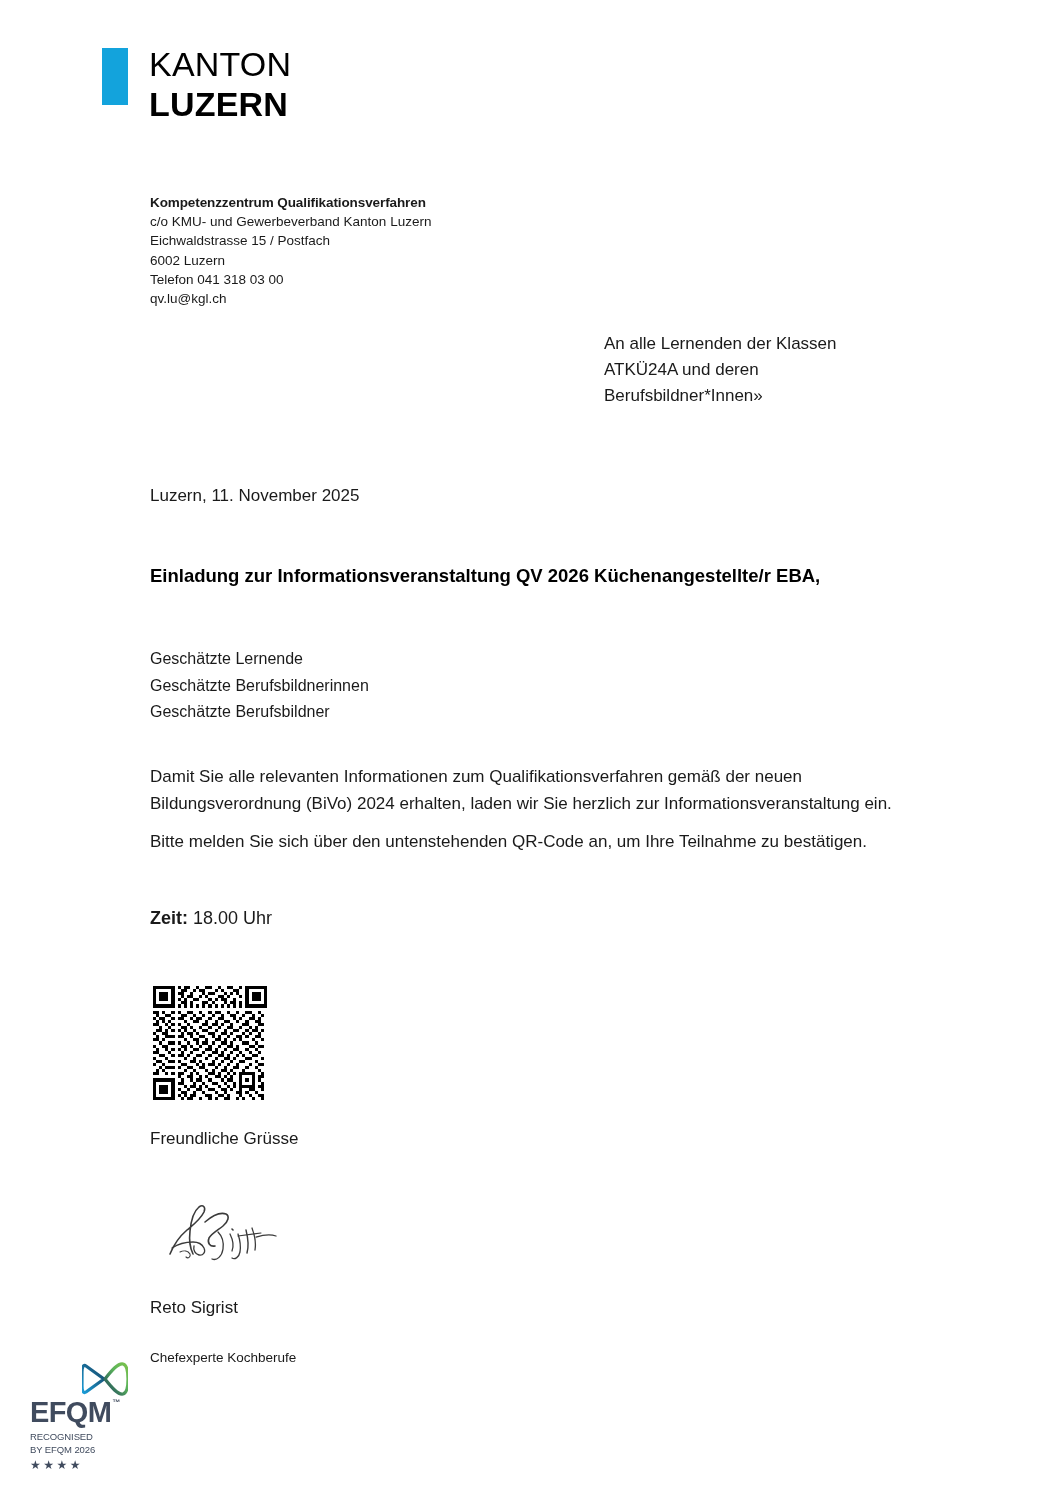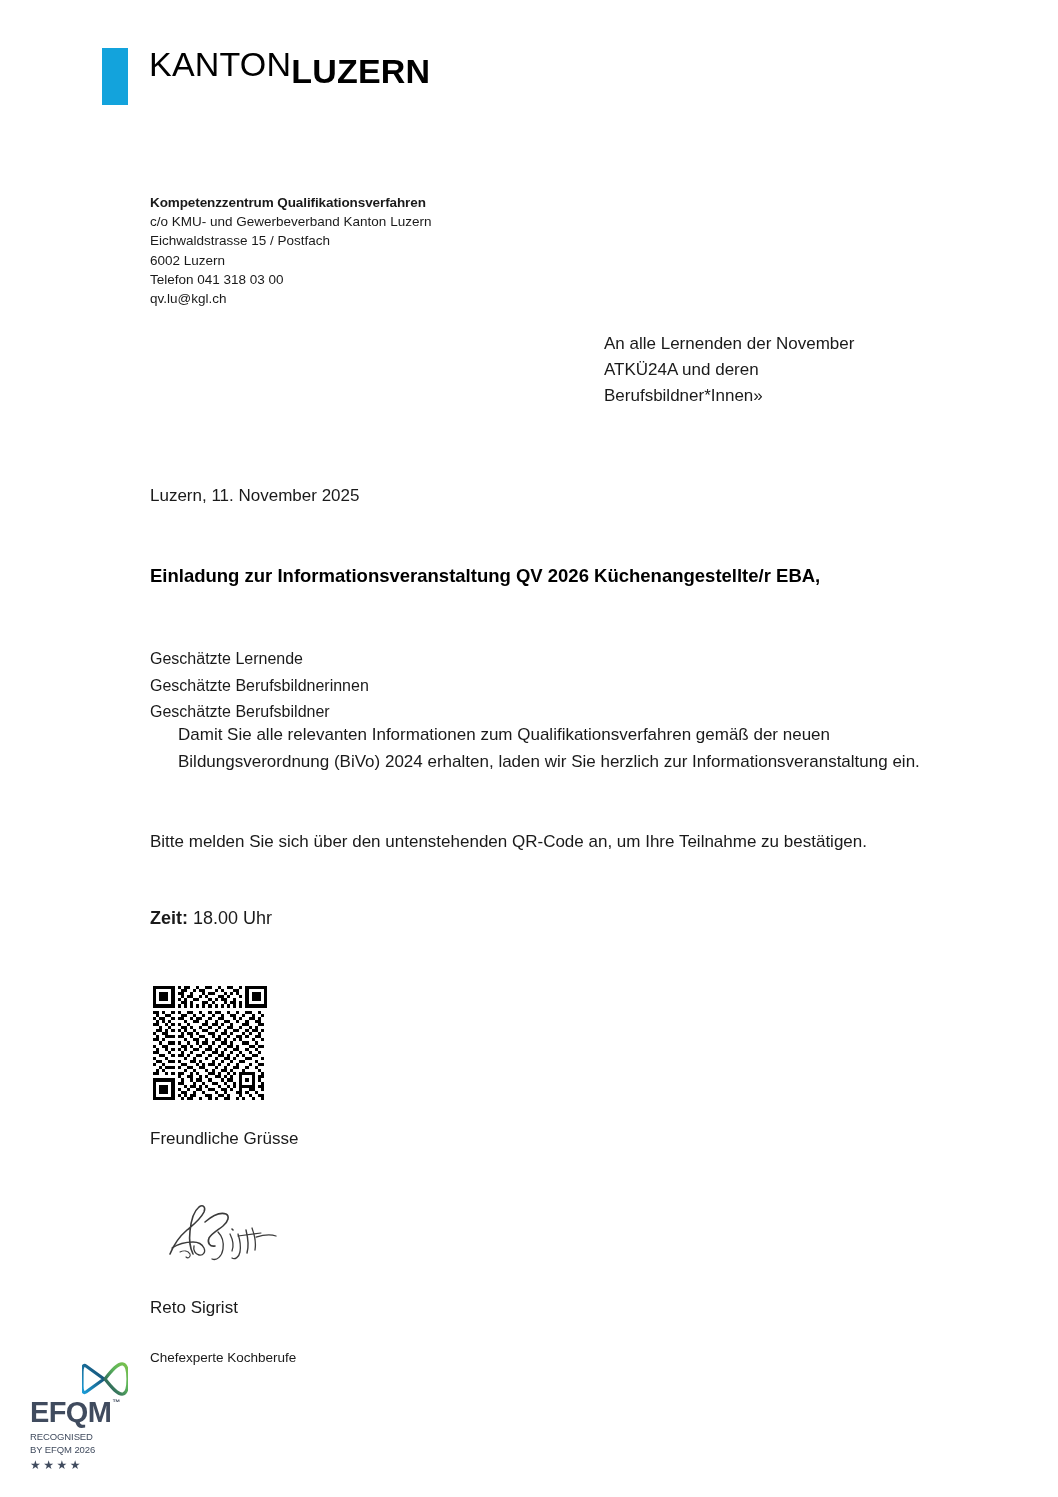--- a/index.html
+++ b/index.html
@@ -28,21 +28,21 @@
     align-items: stretch;
   }
   .logo-bar {
     width: 26px;
     height: 57px;
     background: #13A3DC;
     margin-right: 21px;
   }
   .logo-words {
     display: flex;
-    flex-direction: row;
+    flex-direction: column;
     justify-content: flex-start;
     line-height: 0.96;
   }
   .logo-line1 {
     font-size: 34px;
     font-weight: 400;
     letter-spacing: 0.2px;
     color: #000000;
   }
   .logo-line2 {
@@ -104,25 +104,24 @@
     left: 150px;
     top: 646px;
     font-size: 16px;
     line-height: 26.5px;
   }
 
   
   .body-1 {
     position: absolute;
     left: 150px;
-    top: 722px;
+    top: 764px;
     width: 790px;
     font-size: 17px;
     line-height: 26.5px;
-    margin-left: 28px;
   }
   .body-2 {
     position: absolute;
     left: 150px;
     top: 829px;
     width: 760px;
     font-size: 17px;
     line-height: 26.5px;
   }
 
@@ -242,21 +241,21 @@
   <div class="sender">
     <div class="strong">Kompetenzzentrum Qualifikationsverfahren</div>
     <div>c/o KMU- und Gewerbeverband Kanton Luzern</div>
     <div>Eichwaldstrasse 15 / Postfach</div>
     <div>6002 Luzern</div>
     <div>Telefon 041 318 03 00</div>
     <div>qv.lu@kgl.ch</div>
   </div>
 
   <div class="recipient">
-    <div>An alle Lernenden der November</div>
+    <div>An alle Lernenden der Klassen</div>
     <div>ATKÜ24A und deren</div>
     <div>Berufsbildner*Innen»</div>
   </div>
 
   <div class="date-line">Luzern, 11. November 2025</div>
 
   <div class="subject">
     <div>Einladung zur Informationsveranstaltung QV 2026 Küchenangestellte/r EBA,</div>
   </div>
 

